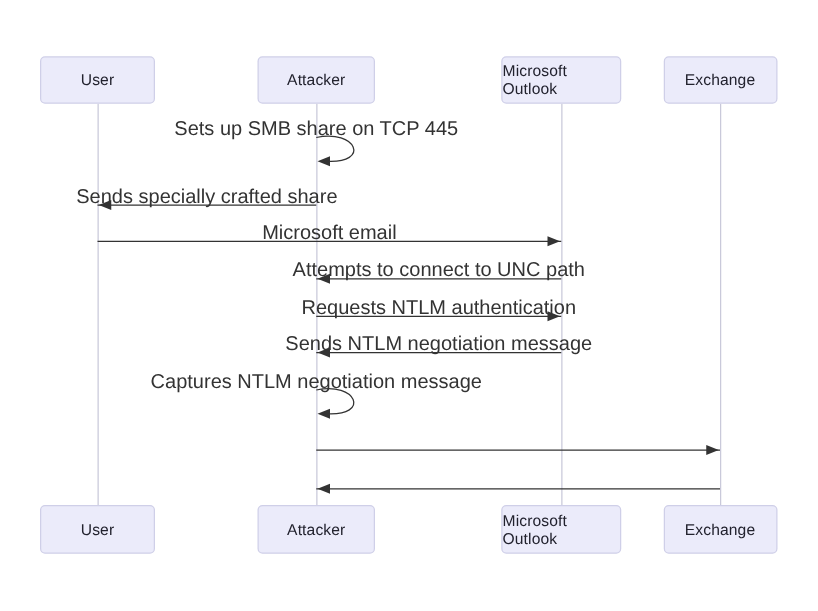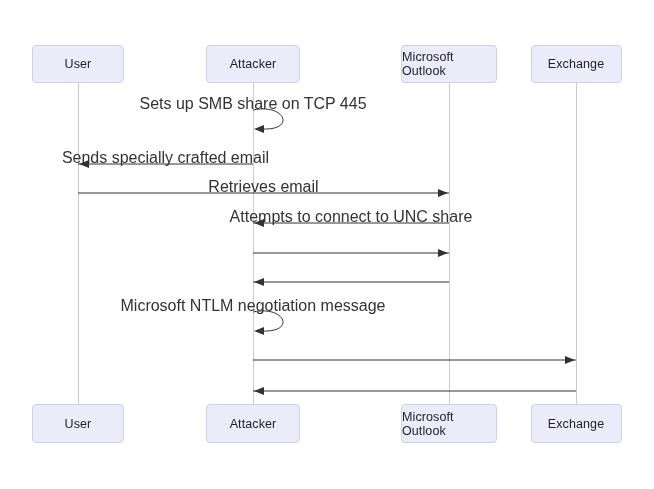--- a/index.html
+++ b/index.html
@@ -66,17 +66,19 @@
     <div class="lifeline" style="left: 253px; top: 83px; height: 321px; background: rgb(201, 201, 218);"></div>
     <div class="actor-box" style="left: 206px; top: 45px; width: 94px; height: 38px; background: rgb(235, 235, 250); border: 1px solid rgb(207, 207, 232); color: rgb(34, 34, 46);">Attacker</div>
     <div class="actor-box" style="left: 206px; top: 404px; width: 94px; height: 39px; background: rgb(235, 235, 250); border: 1px solid rgb(207, 207, 232); color: rgb(34, 34, 46);">Attacker</div>
     <div class="lifeline" style="left: 449px; top: 83px; height: 321px; background: rgb(201, 201, 218);"></div>
     <div class="actor-box" style="left: 401px; top: 45px; width: 96px; height: 38px; background: rgb(235, 235, 250); border: 1px solid rgb(207, 207, 232); color: rgb(34, 34, 46);">Microsoft Outlook</div>
     <div class="actor-box" style="left: 401px; top: 404px; width: 96px; height: 39px; background: rgb(235, 235, 250); border: 1px solid rgb(207, 207, 232); color: rgb(34, 34, 46);">Microsoft Outlook</div>
     <div class="lifeline" style="left: 576px; top: 83px; height: 321px; background: rgb(201, 201, 218);"></div>
     <div class="actor-box" style="left: 530.5px; top: 45px; width: 91px; height: 38px; background: rgb(235, 235, 250); border: 1px solid rgb(207, 207, 232); color: rgb(34, 34, 46);">Exchange</div>
     <div class="actor-box" style="left: 530.5px; top: 404px; width: 91px; height: 39px; background: rgb(235, 235, 250); border: 1px solid rgb(207, 207, 232); color: rgb(34, 34, 46);">Exchange</div>
     <div class="msg-label" style="color: rgb(51, 51, 51); top: 95px; left: 253px;">Sets up SMB share on TCP 445</div>
-    <div class="msg-label" style="color: rgb(51, 51, 51); top: 149px; left: 165.5px;">Sends specially crafted email</div>
-    <div class="msg-label" style="color: rgb(51, 51, 51); top: 178px; left: 263.5px;">Retrieves email</div>
-    <div class="msg-label" style="color: rgb(51, 51, 51); top: 208px; left: 351px;">Attempts to connect to UNC share</div>
-    <div class="msg-label" style="color: rgb(51, 51, 51); top: 297px; left: 253px;">Microsoft NTLM negotiation message</div>
+    <div class="msg-label" style="color: rgb(51, 51, 51); top: 149px; left: 165.5px;">Sends specially crafted share</div>
+    <div class="msg-label" style="color: rgb(51, 51, 51); top: 178px; left: 263.5px;">Microsoft email</div>
+    <div class="msg-label" style="color: rgb(51, 51, 51); top: 208px; left: 351px;">Attempts to connect to UNC path</div>
+    <div class="msg-label" style="color: rgb(51, 51, 51); top: 238px; left: 351px;">Requests NTLM authentication</div>
+    <div class="msg-label" style="color: rgb(51, 51, 51); top: 267px; left: 351px;">Sends NTLM negotiation message</div>
+    <div class="msg-label" style="color: rgb(51, 51, 51); top: 297px; left: 253px;">Captures NTLM negotiation message</div>
   </div>
 
 </body></html>

